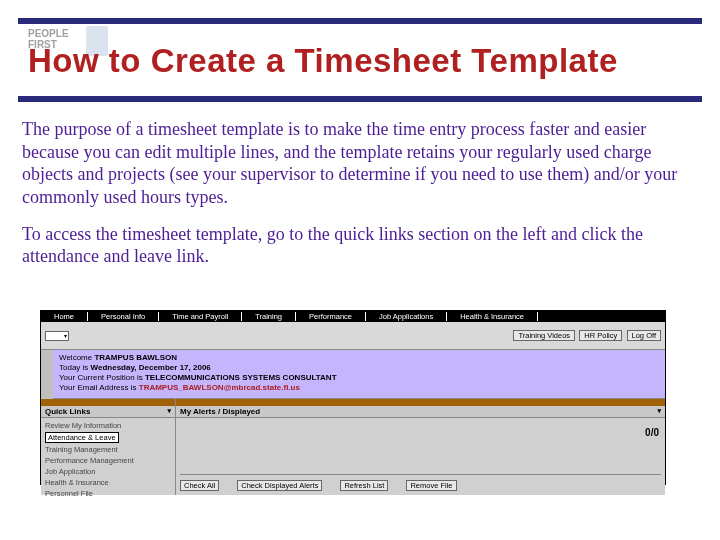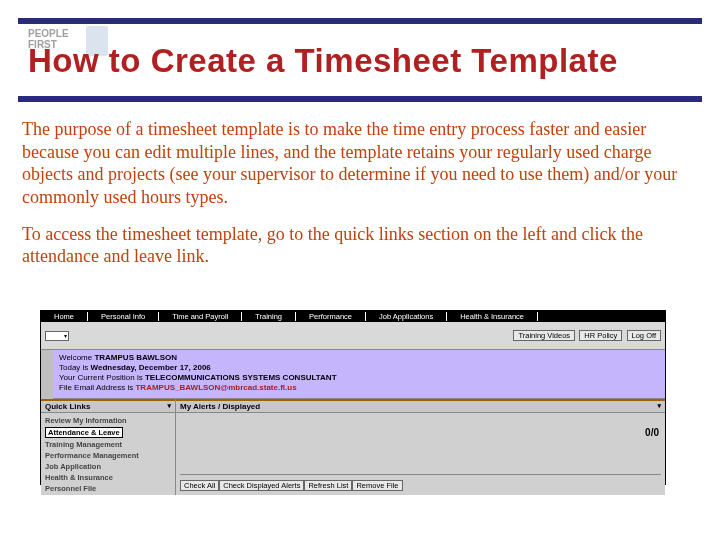--- a/index.html
+++ b/index.html
@@ -48,21 +48,21 @@
     position: absolute;
     top: 96px; left: 18px; right: 18px;
     height: 6px;
     background: #2a2a7a;
   }
   .body-text {
     position: absolute;
     top: 118px; left: 22px; right: 22px;
     font-size: 18px;
     line-height: 1.26;
-    color: #c2410c;
+    color: #4c1d95;
   }
   .body-text p { margin: 0 0  14px 0; }
 
   
   .shot {
     position: absolute;
     top: 310px; left: 40px;
     width: 626px; height: 175px;
     background: #bfbfbf;
     border: 1px solid #000;
@@ -124,29 +124,29 @@
     background: #d0d0d0;
     padding: 0;
   }
   .panel-r {
     flex: 1;
     background: #d0d0d0;
     position: relative;
   }
   .phead {
     background: #c8c8c8;
-    border-top: 2px solid #a16207;
+    border-top: 7px solid #a16207;
     border-bottom: 1px solid #888;
     padding: 1px 4px;
     font-weight: bold;
     display:flex; justify-content:space-between;
   }
   .phead .chev { font-size:7px; }
   .ql-list { padding: 2px 4px; }
-  .ql-list div { padding: 1px 0; color: #444; font-size:7.5px;font-weight:bold;}
+  .ql-list div { padding: 1px 0; color: #444; font-size:7.5px;}
   .ql-list .hl {
     background: #fff;
     border: 1px solid #000;
     color: #000;
     padding: 0 2px;
     display: inline-block;
   }
   .alert-body {
     padding: 3px 5px;
     font-size: 7.5px;
@@ -156,21 +156,21 @@
   }
   .alert-ctrls .dd {
     width: 22px; height: 10px; background:#fff; border:1px solid #666;
     display:flex; align-items:center; justify-content:flex-end;
   }
   .alert-ctrls .dd::after{content:"▾"; font-size:6px; padding-right:1px;}
   .alert-ctrls .sq { width:10px; height:10px; background:#fff; border:1px solid #666;}
   .count { position:absolute; right:6px; top:28px; font-weight:bold; font-size:10px;}
   .btnrow {
     position:absolute; left:4px; bottom:4px;
-    display:flex; gap:0;
+    display:flex; gap:18px;
   }
   .btnrow span {
     border:1px solid #666; background:#e8e8e8; padding:0 3px; font-size:7.5px;
   }
   .divline { position:absolute; left:4px; right:4px; bottom:20px; height:1px; background:#888;}
 </style>
 </head>
 <body>
 
 <div class="top-bar"></div>
@@ -208,21 +208,21 @@
       <span>Training Videos</span>
       <span>HR Policy</span>
       <span>Log Off</span>
     </div>
   </div>
 
   <div class="welcome">
     <div><span>Welcome </span><b>TRAMPUS BAWLSON</b></div>
     <div><span>Today is </span><b>Wednesday, December 17, 2006</b></div>
     <div><span>Your Current Position is </span><b>TELECOMMUNICATIONS SYSTEMS CONSULTANT</b></div>
-    <div><span>File Email Address is </span><b class="email">TRAMPUS_BAWLSON@mbrcad.state.fl.us</b></div>
+    <div><span>Your Email Address is </span><b class="email">TRAMPUS_BAWLSON@mbrcad.state.fl.us</b></div>
   </div>
 
   <div class="panels">
     <div class="panel-l">
       <div class="phead">
         <span>Quick Links</span>
         <span class="chev">▾</span>
       </div>
       <div class="ql-list">
         <div>Review My Information</div>

